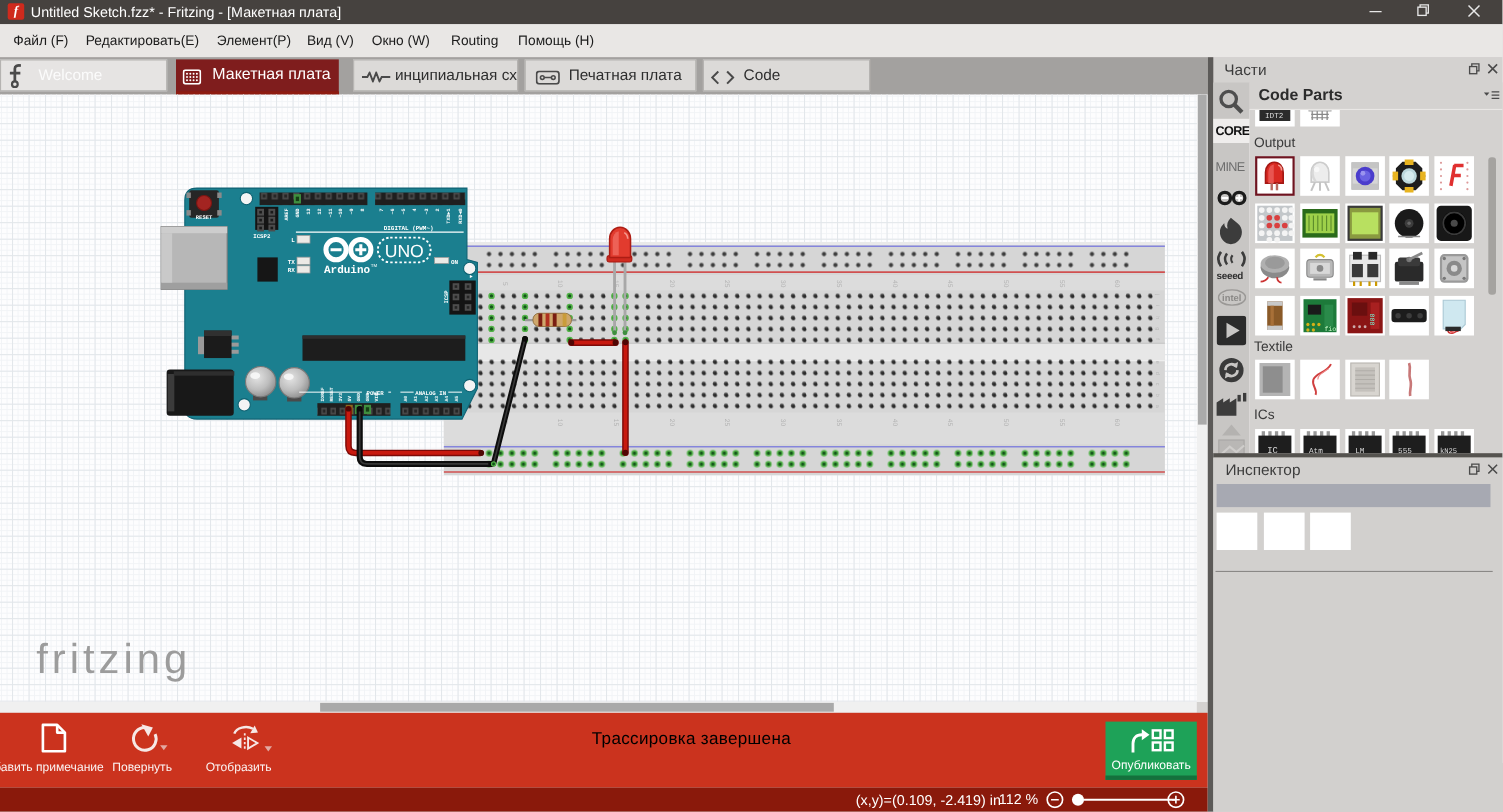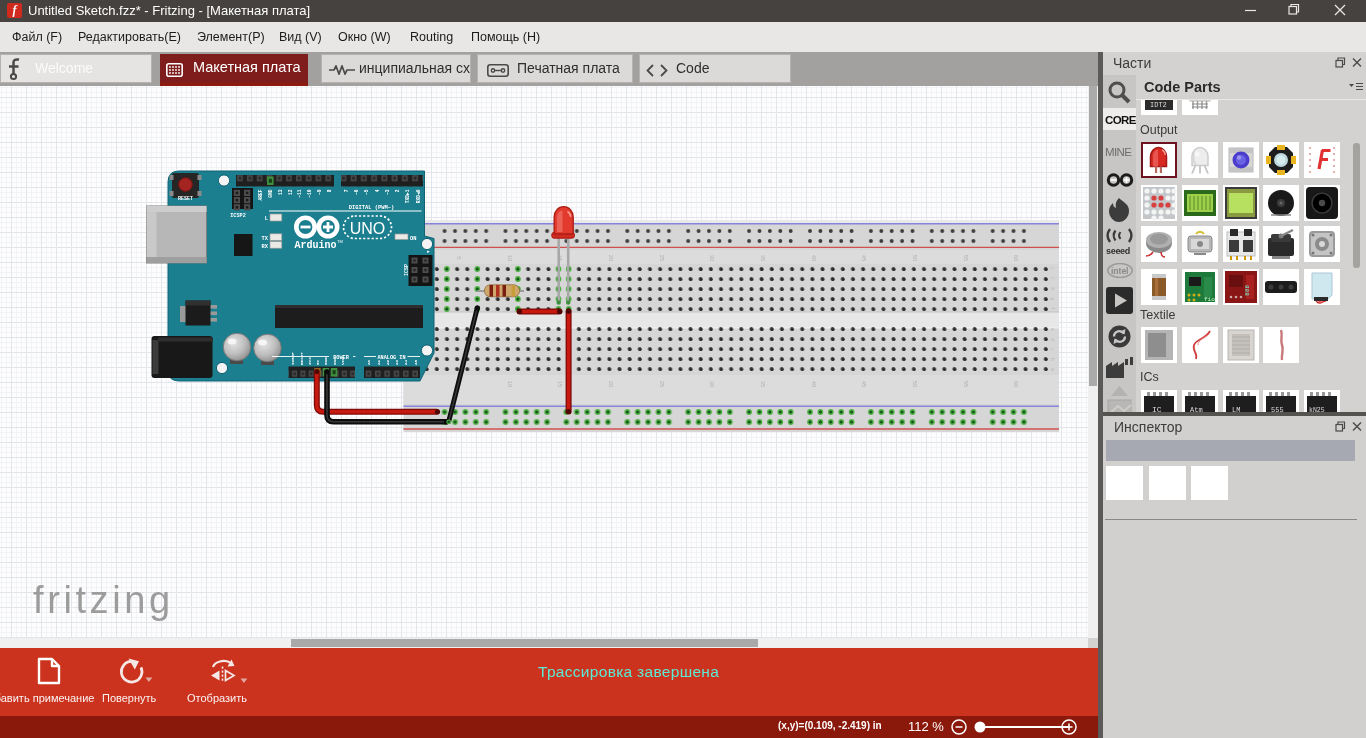--- a/index.html
+++ b/index.html
@@ -24,21 +24,21 @@
       linear-gradient(#f1f3f6 1px,transparent 1px),linear-gradient(90deg,#f1f3f6 1px,transparent 1px);
     background-size:15px 15px,15px 15px,5px 5px,5px 5px;background-position:-4px -4px;}
   #fritzmark{left:33px;top:579px;color:#9c9c9c;font-size:38px;letter-spacing:3.6px;}
   #vscroll{left:1088px;top:86px;width:10px;height:552px;background:#f0f0f0;}
   #vthumb{left:1px;top:0px;width:8px;height:300px;background:#aaaaaa;}
   #hscroll{left:0px;top:638px;width:1088px;height:10px;background:#f0f0f0;}
   #hthumb{left:291px;top:1px;width:467px;height:8px;background:#a9a9a9;}
   
   #redbar{left:0;top:648px;width:1098px;height:68px;background:#cb331e;color:#fff;overflow:hidden;}
   .rlabel{position:absolute;font-size:11px;color:#fbf3f2;white-space:nowrap;}
-  #trace{left:538px;top:15px;font-size:15.5px;color:#5eead4;letter-spacing:0.3px;}
+  #trace{left:538px;top:15px;font-size:15.5px;color:#000000;letter-spacing:0.3px;}
   #pubbtn{left:1005px;top:8px;width:83px;height:49px;background:#1ea258;border-bottom:4px solid #14713c;box-sizing:content-box;}
   
   #statusbar{left:0;top:716px;width:1098px;height:22px;background:#8a190b;color:#fff;}
   
   #rpanel{left:1098px;top:52px;width:268px;height:686px;background:#d4d2d0;}
   #rborder{left:1098px;top:52px;width:5px;height:686px;background:#5c5a58;}
   .dockhead{position:absolute;color:#3c3c3c;font-size:14px;}
   #sidebar{left:1103px;top:75px;width:33px;height:337px;background:#c8c6c4;}
   #partsarea{left:1136px;top:75px;width:230px;height:337px;background:#d4d2d0;overflow:hidden;}
   .tile{position:absolute;width:36px;height:36px;background:#fff;}
@@ -578,24 +578,37 @@
     <path d="M24.5 0.5l3 6.5-7 0.5z" fill="#f6e8e6"></path>
     <path d="M15.5 7.5v16" stroke="#f6e8e6" stroke-width="1.6" stroke-dasharray="2.2 1.8"></path>
     <path d="M12.5 11.5v10l-8.5-5z" fill="#f6e8e6"></path>
     <path d="M18.5 11.5v10l8.5-5z" fill="none" stroke="#f6e8e6" stroke-width="1.7"></path>
     <path d="M33.5 19.5l3.4 4.6l3.4-4.6z" fill="#e2a9a2"></path>
   </svg>
   <div class="rlabel" style="left:-19px;top:44px">Добавить примечание</div>
   <div class="rlabel" style="left:102px;top:44px">Повернуть</div>
   <div class="rlabel" style="left:187px;top:44px">Отобразить</div>
   <div class="abs" id="trace">Трассировка завершена</div>
+  <div class="abs" id="pubbtn">
+    <svg class="abs" style="left:23px;top:6px" width="40" height="26" viewBox="0 0 40 26">
+      <g fill="none" stroke="#fff" stroke-width="2.2">
+        <rect x="20" y="2" width="7" height="7"></rect>
+          <rect x="31" y="2" width="7" height="7"></rect>
+        <rect x="20" y="13" width="7" height="7"></rect>
+          <rect x="31" y="13" width="7" height="7"></rect>
+      </g>
+      <path d="M2 22v-8c0-5 3-8 8-8h3" fill="none" stroke="#fff" stroke-width="2.6"></path>
+      <path d="M10 1l7 5-7 5z" fill="#fff"></path>
+    </svg>
+    <div class="abs" style="left:0;top:34px;width:83px;text-align:center;font-size:11px;color:#fff;">Опубликовать</div>
+  </div>
 </div>
 
 <div id="statusbar" class="abs">
-  <span class="abs" style="left:778px;top:4px;font-size:10px;font-weight:bold;">(x,y)=(0.109, -2.419) in</span>
+  <span class="abs" style="left:778px;top:4px;font-size:13px;font-weight:normal;">(x,y)=(0.109, -2.419) in</span>
   <span class="abs" style="left:908px;top:3px;font-size:13px;">112 %</span>
   <svg class="abs" style="left:944px;top:3px" width="145" height="16" viewBox="0 0 145 16">
     <circle cx="15" cy="8" r="7" fill="none" stroke="#fff" stroke-width="1.5"></circle>
     <path d="M11.5 8h7" stroke="#fff" stroke-width="1.5"></path>
     <circle cx="36" cy="8" r="5.5" fill="#fff"></circle>
     <path d="M41 8h84" stroke="#fff" stroke-width="1.8"></path>
     <circle cx="125" cy="8" r="7" fill="none" stroke="#fff" stroke-width="1.5"></circle>
     <path d="M121.5 8h7M125 4.5v7" stroke="#fff" stroke-width="1.5"></path>
   </svg>
 </div>

